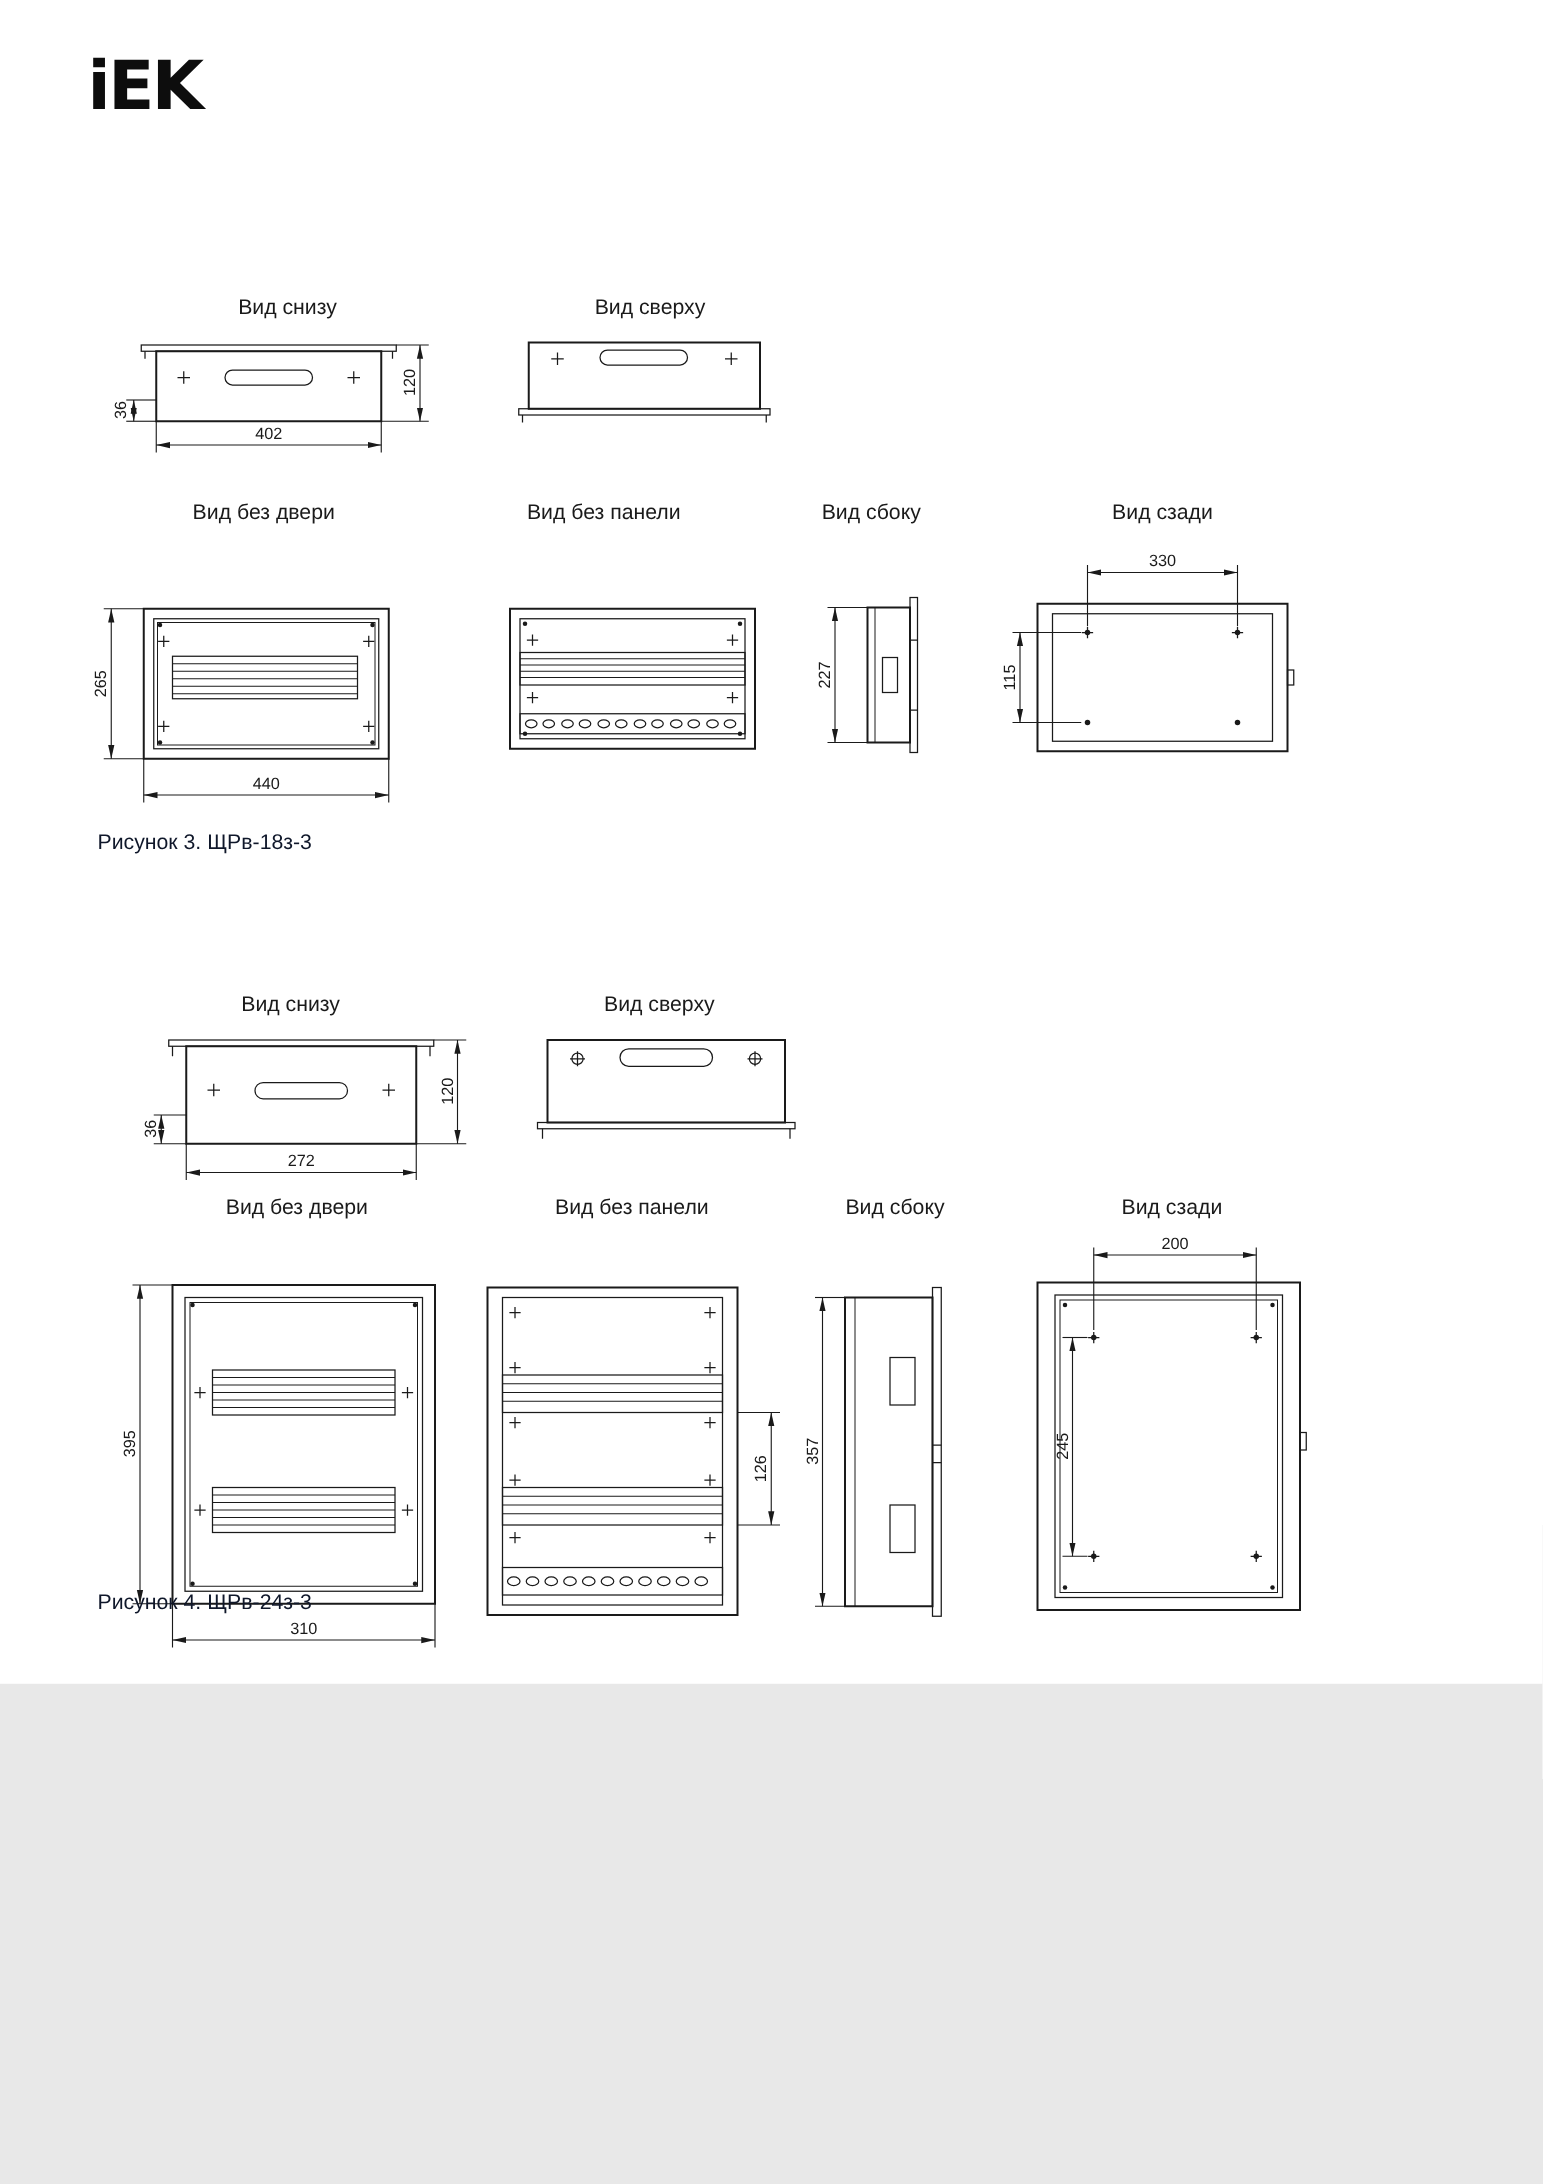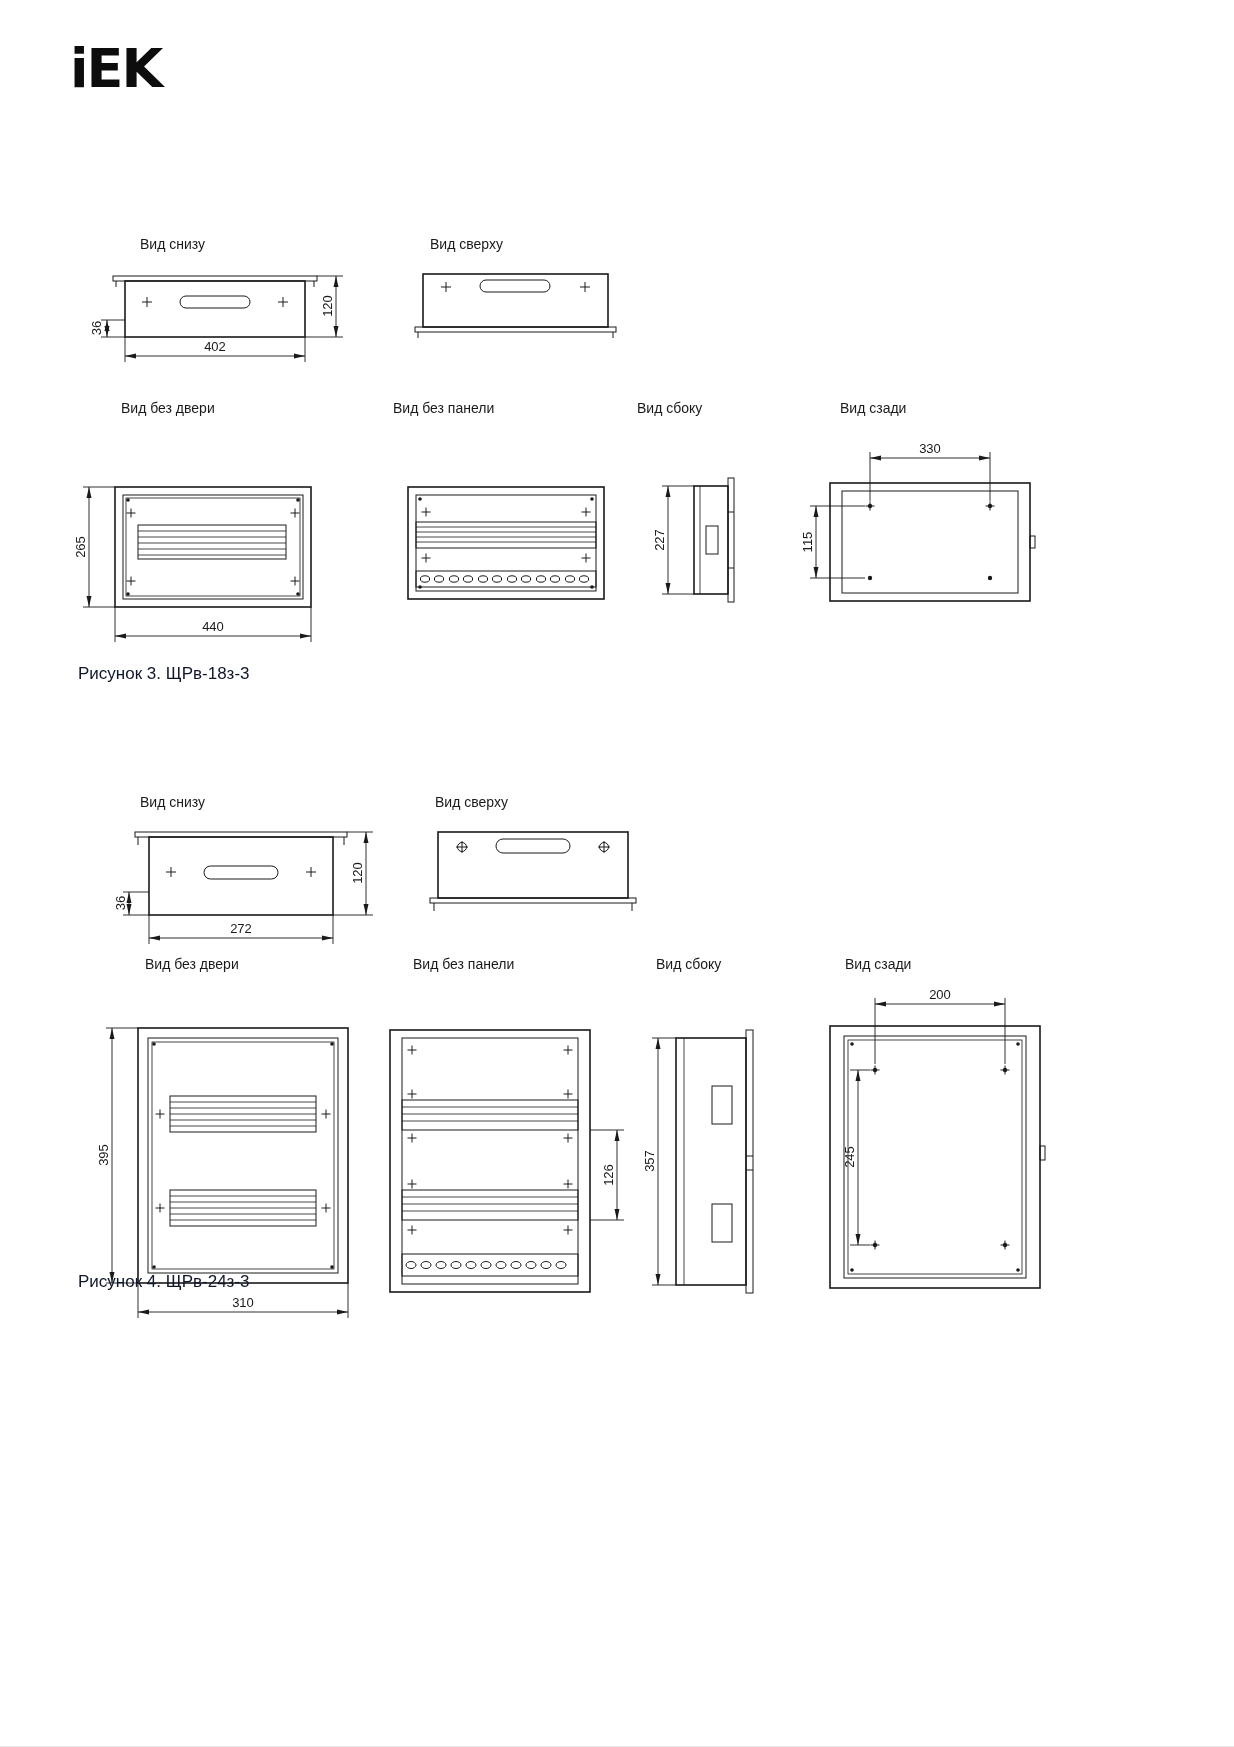--- a/index.html
+++ b/index.html
@@ -1,20 +1,20 @@
 <!DOCTYPE html>
 <html><head>
 <meta charset="utf-8">
 <style>
   *{margin:0;padding:0;box-sizing:border-box}
   body{background:#e8e8e8;font-family:"Liberation Sans",sans-serif}
-  .page{position:relative;width:1234px;height:1746px;background:#ffffff;overflow:hidden}
+  .page{position:relative;width:1234px;height:1347px;background:#ffffff;overflow:hidden}
   .logo{position:absolute;left:70px;top:42px;font-family:"DejaVu Sans",sans-serif;
         font-weight:900;font-size:54px;line-height:1;color:#0d0d0d;letter-spacing:-2px}
-  .vtitle{position:absolute;font-size:14px;color:#1a1a1a;text-align:left;white-space:nowrap}
+  .vtitle{position:absolute;font-size:17px;color:#1a1a1a;text-align:center;white-space:nowrap}
   .caption{position:absolute;font-size:17px;color:#0f172a;white-space:nowrap}
   svg.draw{position:absolute;overflow:visible}
   .o{fill:none;stroke:#1a1a1a;stroke-width:1.6}
   .l{fill:none;stroke:#1a1a1a;stroke-width:1}
   .t{fill:none;stroke:#1a1a1a;stroke-width:.8}
   .d{fill:none;stroke:#1a1a1a;stroke-width:.9}
   .f{fill:#1a1a1a;stroke:none}
   text.dt{font-family:"Liberation Sans",sans-serif;font-size:13px;fill:#1a1a1a;text-anchor:middle}
 </style>
 </head>

